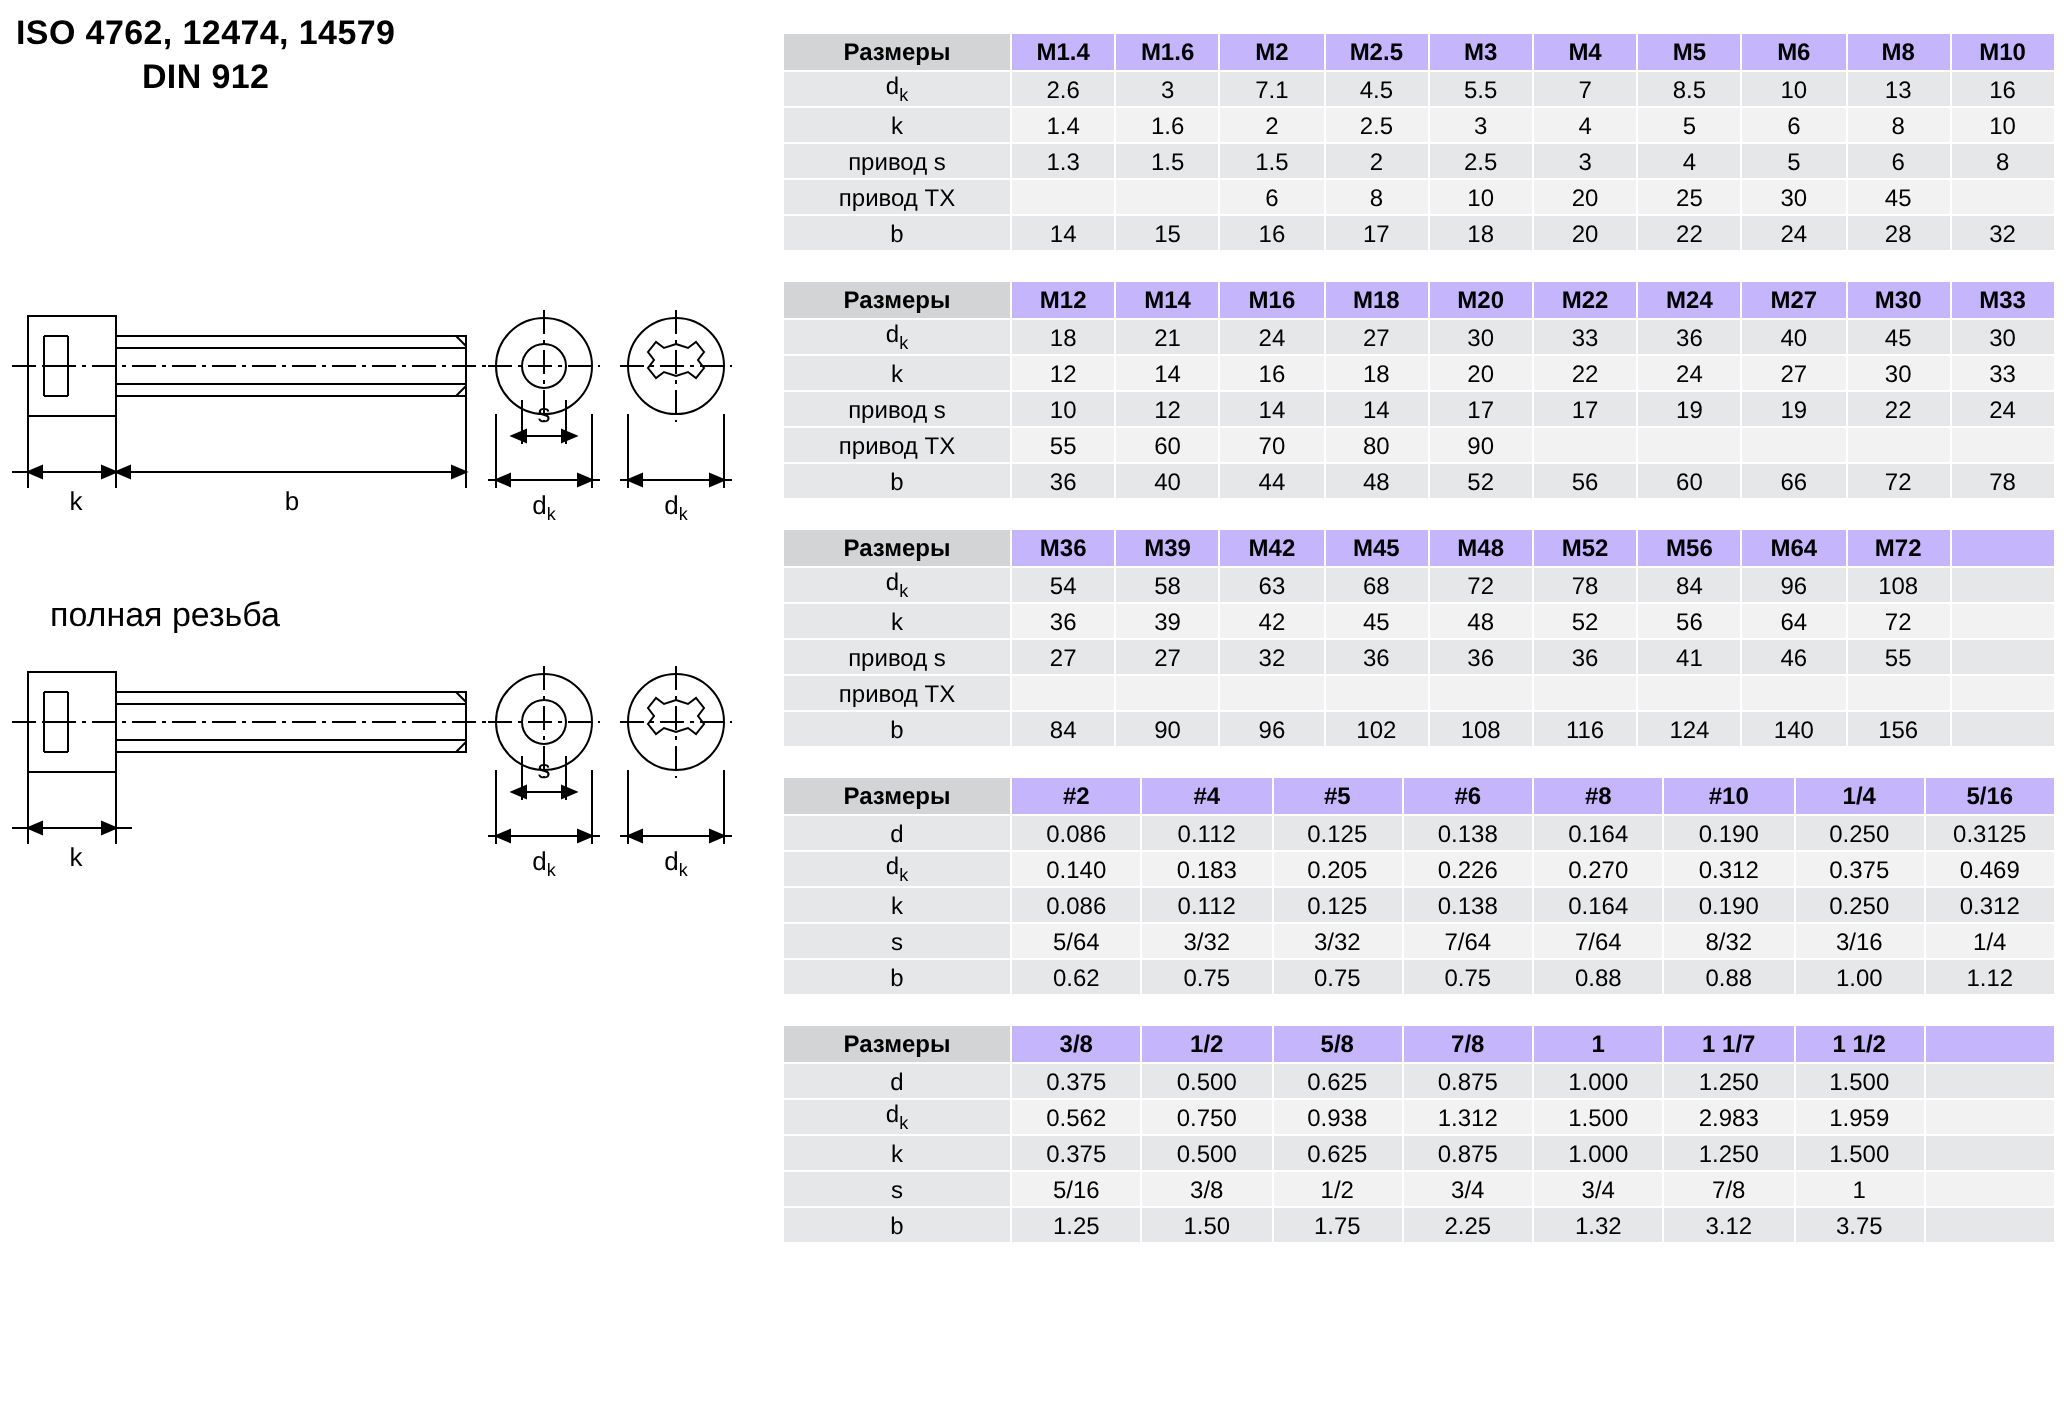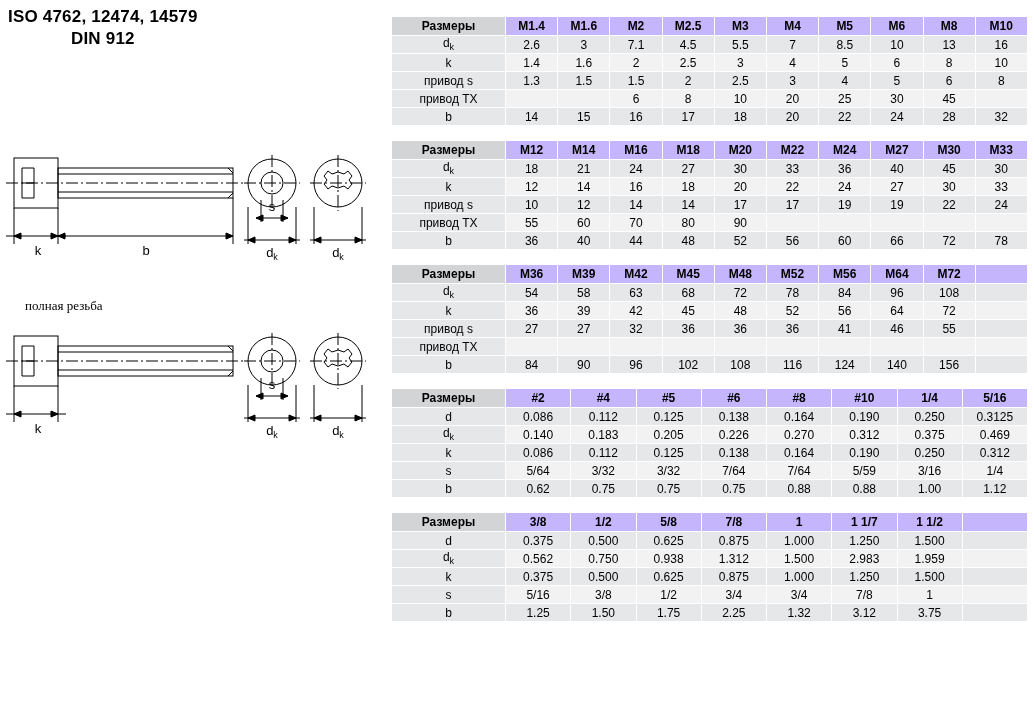--- a/index.html
+++ b/index.html
@@ -42,22 +42,21 @@
     position: absolute;
     left: 8px;
     top: 88px;
     font-size: 16px;
     line-height: 20px;
   }
   .caption-full-thread {
     position: absolute;
     left: 25px;
     top: 298px;
-    font-size: 13px;
-    font-family: Liberation Serif, serif;
+    font-size: 17px;
   }
   .drawing {
     position: absolute;
   }
   .drawing svg { display: block; }
 
   
   .tables {
     position: absolute;
     left: 391px;
@@ -604,21 +603,21 @@
               <td>0.250</td>
               <td>0.312</td>
             </tr>
             <tr class="even">
               <td class="rowlabel">s</td>
               <td>5/64</td>
               <td>3/32</td>
               <td>3/32</td>
               <td>7/64</td>
               <td>7/64</td>
-              <td>5/59</td>
+              <td>8/32</td>
               <td>3/16</td>
               <td>1/4</td>
             </tr>
             <tr class="odd">
               <td class="rowlabel">b</td>
               <td>0.62</td>
               <td>0.75</td>
               <td>0.75</td>
               <td>0.75</td>
               <td>0.88</td>

